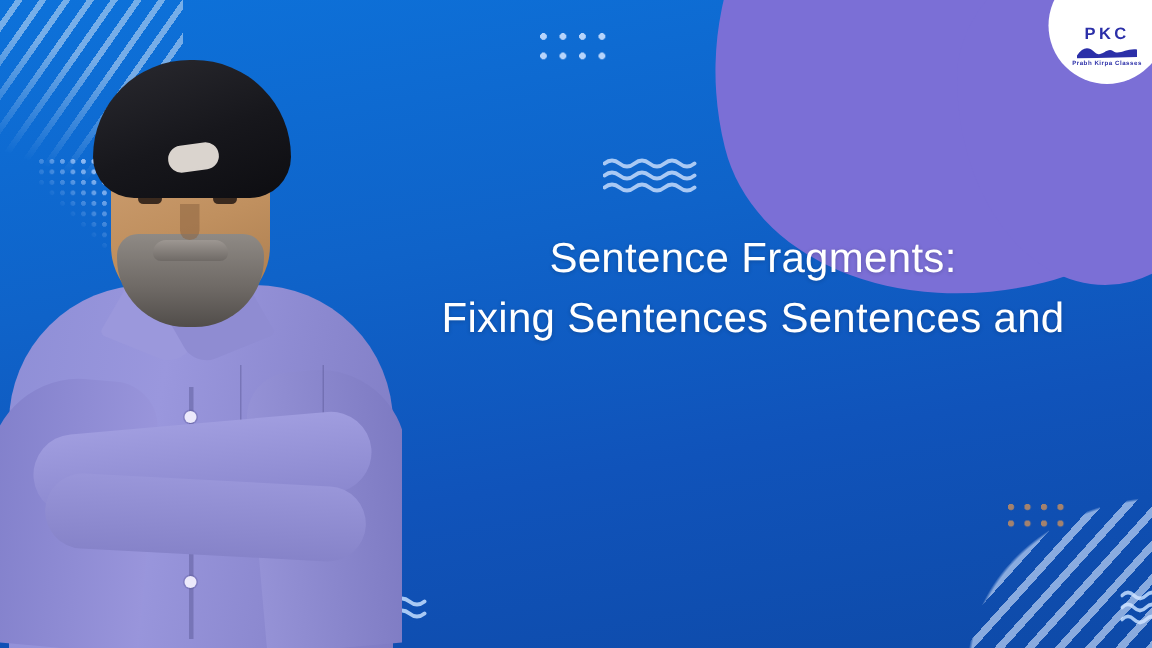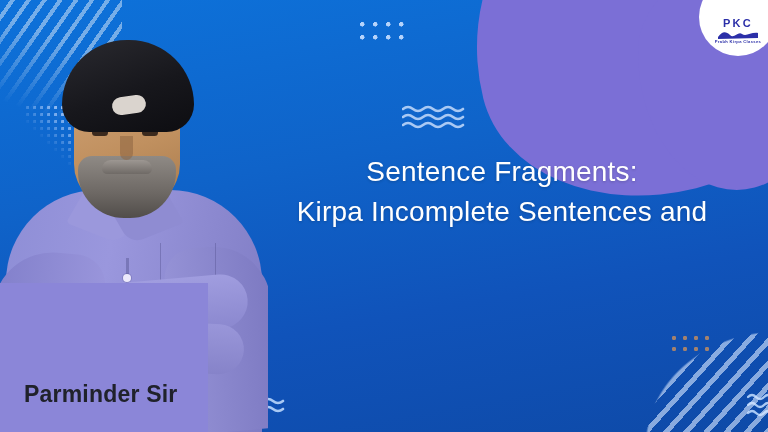--- a/index.html
+++ b/index.html
@@ -251,22 +251,19 @@
     <div class="p-moustache"></div>
     <div class="p-nose"></div>
     <div class="p-eyeL"></div>
     <div class="p-eyeR"></div>
     <div class="p-browL"></div>
     <div class="p-browR"></div>
     <div class="p-turban"></div>
     <div class="p-turban-knot"></div>
   </div>
 
-  <div class="name-band">
-    <div class="name-text">Parminder Sir</div>
-  </div>
 
   <div class="title">
     <span class="ln">Sentence Fragments:</span>
-    <span class="ln">Kirpa Incomplete Sentences and</span>
+    <span class="ln">Fixing Sentences Sentences and</span>
   </div>
 
 </div>
 
 </body></html>

